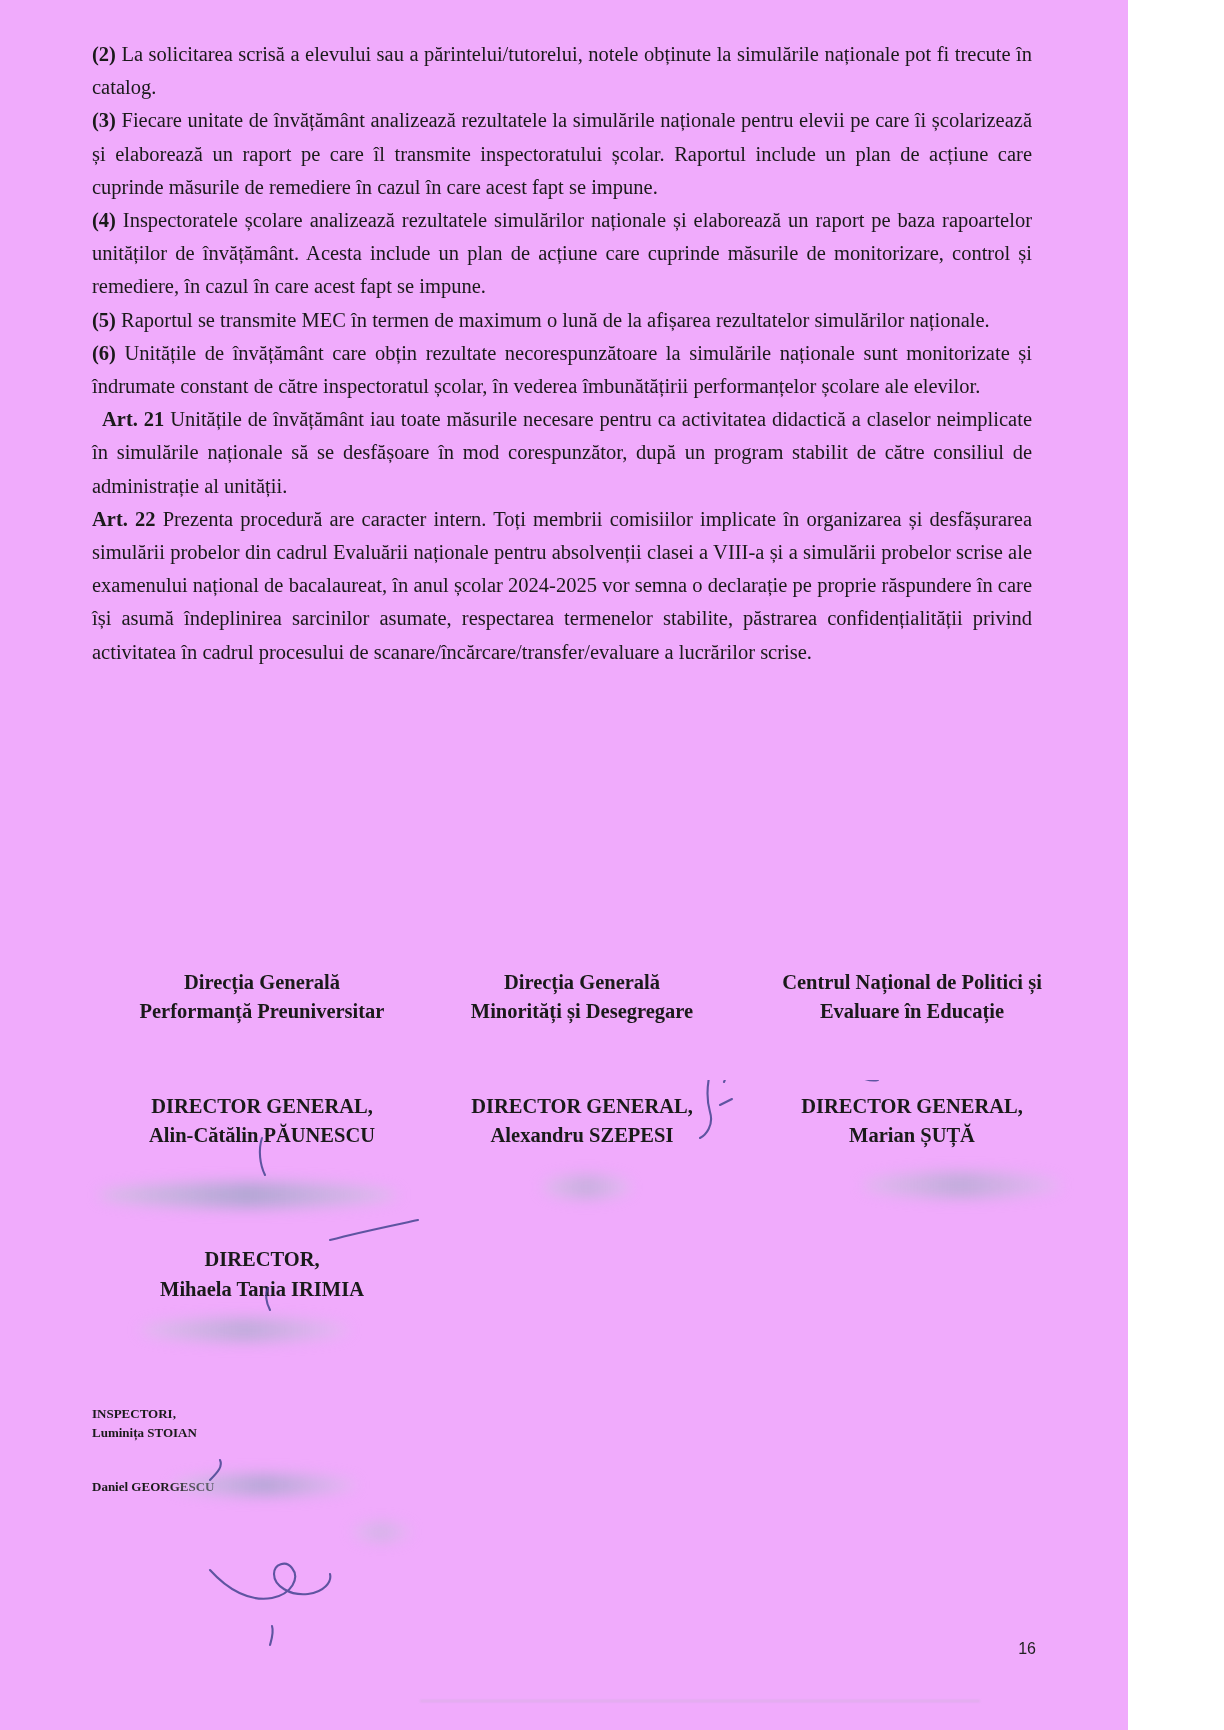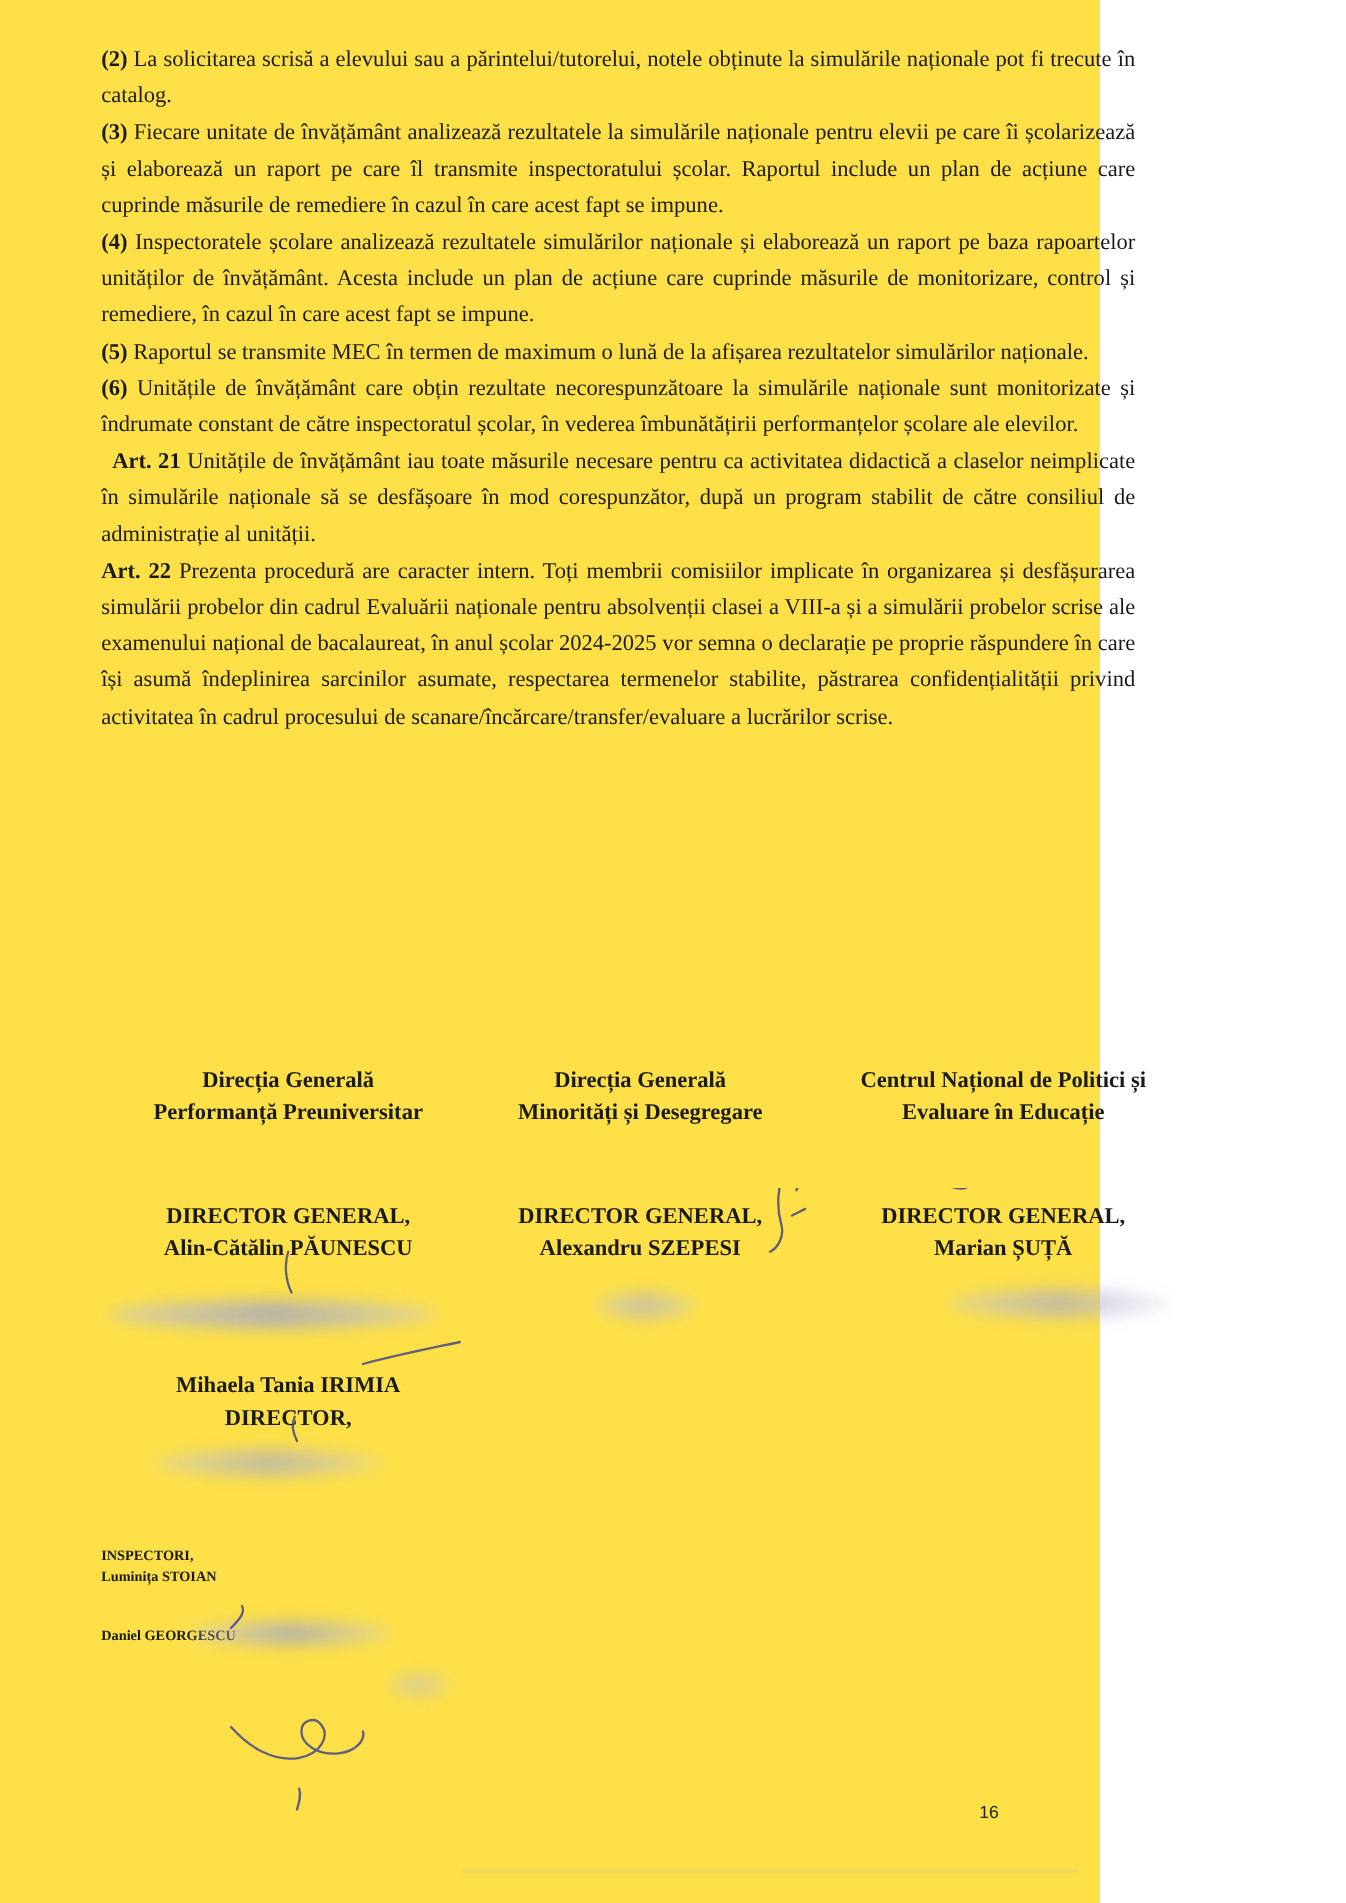--- a/index.html
+++ b/index.html
@@ -11,23 +11,23 @@
     width: 1224px;
     height: 1730px;
     position: relative;
     font-family: "Liberation Serif", serif;
     color: #1a1a1a;
     overflow: hidden;
   }
   .page {
     position: absolute;
     left: 0; top: 0;
-    width: 1000px;
+    width: 1128px;
     height: 1730px;
-    background: #fde047;
+    background: #f0abfc;
   }
   .content {
     position: absolute;
     left: 92px;
     top: 38px;
     width: 940px;
   }
   p.body-par {
     margin: 0 0 0 0;
     font-size: 20.5px;
@@ -216,22 +216,22 @@
       </div>
       <div class="sig-col sig-col-3">
         <div>DIRECTOR GENERAL,</div>
         <div>Marian ȘUȚĂ</div>
       </div>
     </div>
 
   </div>
 
   <div class="mid-block">
+    <div>DIRECTOR,</div>
     <div>Mihaela Tania IRIMIA</div>
-    <div>DIRECTOR,</div>
   </div>
 
   <div class="insp-block">
     <div>INSPECTORI,</div>
     <div>Luminița STOIAN</div>
     <div class="second-name">Daniel GEORGESCU</div>
   </div>
 
   <div class="smudge sm1"></div>
   <div class="smudge sm2"></div>

